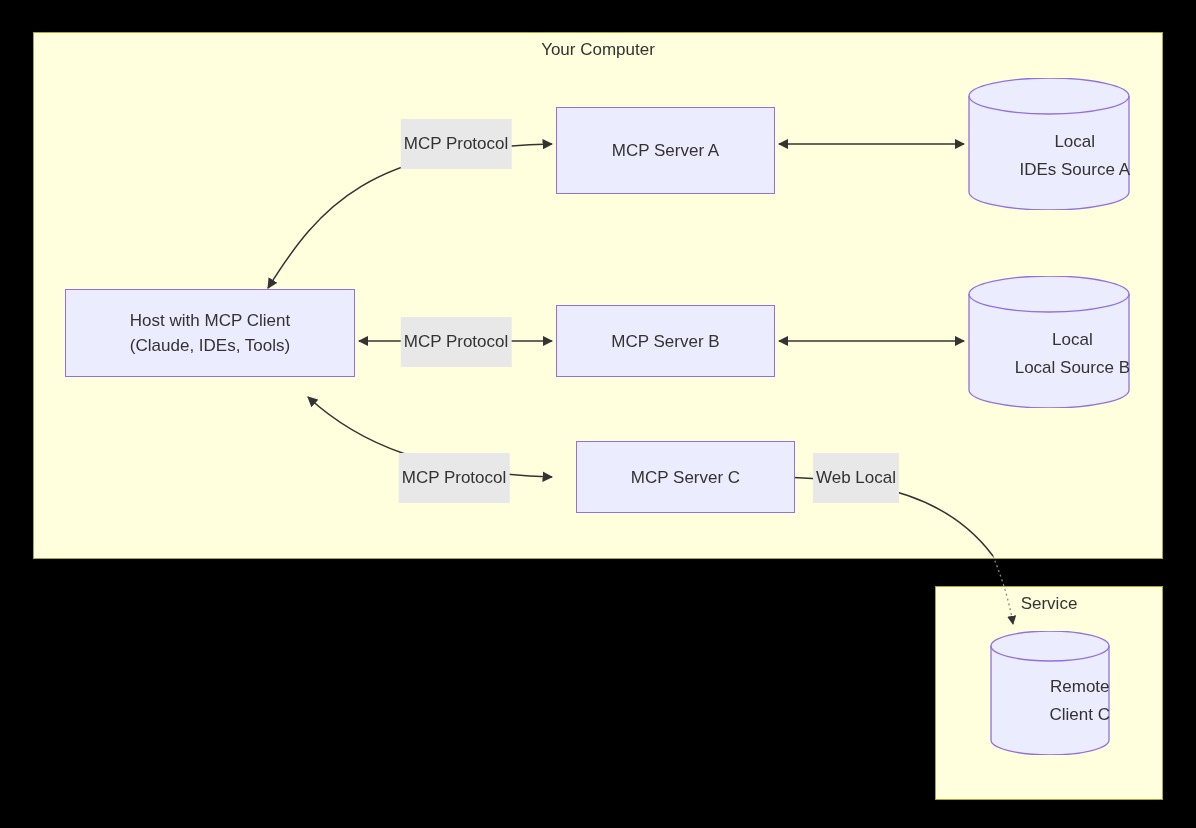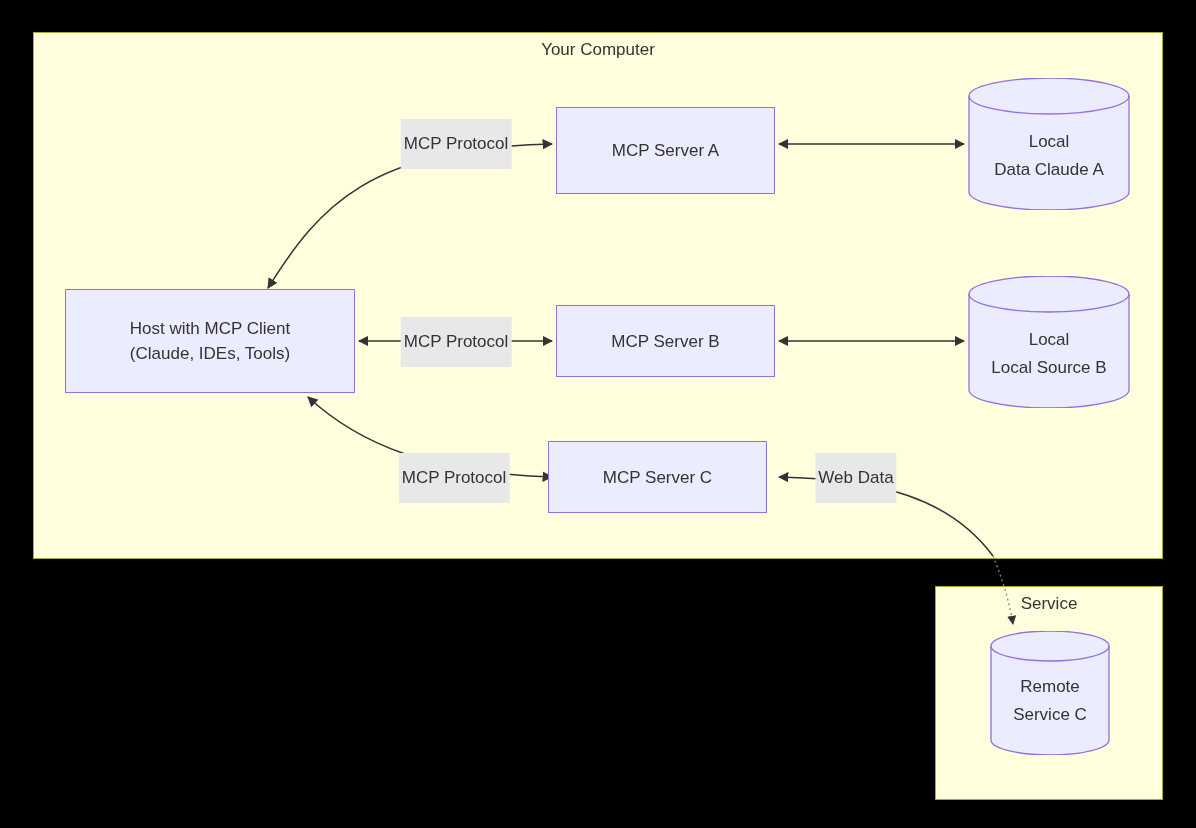--- a/index.html
+++ b/index.html
@@ -32,27 +32,27 @@
   .arrowhead { fill:var(--edge,#333); }
 
   
   .node {
     position:absolute; z-index:3;
     display:flex; flex-direction:column; align-items:center; justify-content:center;
     font-size:17px; line-height:25px; text-align:center; color:var(--text,#333);
   }
   .box { background:var(--node-fill,#ECECFF); border:1px solid var(--node-border,#9370DB); }
 
-  #node-host     { left:65px;  top:289px; width:290px; height:104px; }
+  #node-host     { left:65px;  top:289px; width:290px; height:88px; }
   #node-server-a { left:556px; top:107px; width:219px; height:87px; }
   #node-server-b { left:556px; top:305px; width:219px; height:72px;text-align:right; }
-  #node-server-c { left:548px; top:441px; width:219px; height:72px;justify-content:center; }
+  #node-server-c { left:576px; top:441px; width:219px; height:72px;justify-content:center; }
 
   
-  .cyl { background:transparent; border:none; line-height:28px; }
+  .cyl { background:transparent; border:none; line-height:28px;align-items:flex-end; }
   .cyl > svg { position:absolute; inset:0; }
   .cyl-body { fill:var(--node-fill,#ECECFF); stroke:var(--node-border,#9370DB); stroke-width:1.3px; }
   .cyl-rim  { fill:none; stroke:var(--node-border,#9370DB); stroke-width:1.3px; }
   .cyl-text { position:relative; padding-top:24px; }
   #node-data-a   { left:968px; top:78px;  width:162px; height:132px; }
   #node-data-b   { left:968px; top:276px; width:162px; height:132px; }
   #node-remote-c { left:990px; top:631px; width:120px; height:124px; }
   #node-remote-c .cyl-text { padding-top:16px; }
 
   
@@ -107,21 +107,21 @@
     <span>MCP Server C</span>
   </div>
 
   <div class="node cyl" id="node-data-a">
     <svg width="162" height="132" viewBox="0 0 162 132">
       <path class="cyl-body" d="M1,18 L1,114 A80,18 0 0 0 161,114 L161,18 A80,18 0 0 0 1,18 Z"></path>
       <path class="cyl-rim" d="M1,18 A80,18 0 0 0 161,18"></path>
     </svg>
     <div class="cyl-text">
       <div>Local</div>
-      <div>Data Claude A</div>
+      <div>IDEs Source A</div>
     </div>
   </div>
 
   <div class="node cyl" id="node-data-b">
     <svg width="162" height="132" viewBox="0 0 162 132">
       <path class="cyl-body" d="M1,18 L1,114 A80,18 0 0 0 161,114 L161,18 A80,18 0 0 0 1,18 Z"></path>
       <path class="cyl-rim" d="M1,18 A80,18 0 0 0 161,18"></path>
     </svg>
     <div class="cyl-text">
       <div>Local</div>
@@ -129,22 +129,22 @@
     </div>
   </div>
 
   <div class="node cyl" id="node-remote-c">
     <svg width="120" height="124" viewBox="0 0 120 124">
       <path class="cyl-body" d="M1,15 L1,109 A59,15 0 0 0 119,109 L119,15 A59,15 0 0 0 1,15 Z"></path>
       <path class="cyl-rim" d="M1,15 A59,15 0 0 0 119,15"></path>
     </svg>
     <div class="cyl-text">
       <div>Remote</div>
-      <div>Service C</div>
+      <div>Client C</div>
     </div>
   </div>
 
   <div class="edge-label" id="el-protocol-a">MCP Protocol</div>
   <div class="edge-label" id="el-protocol-b">MCP Protocol</div>
   <div class="edge-label" id="el-protocol-c">MCP Protocol</div>
-  <div class="edge-label" id="el-web-apis">Web Data</div>
+  <div class="edge-label" id="el-web-apis">Web Local</div>
 
 </div>
 
 </body></html>

